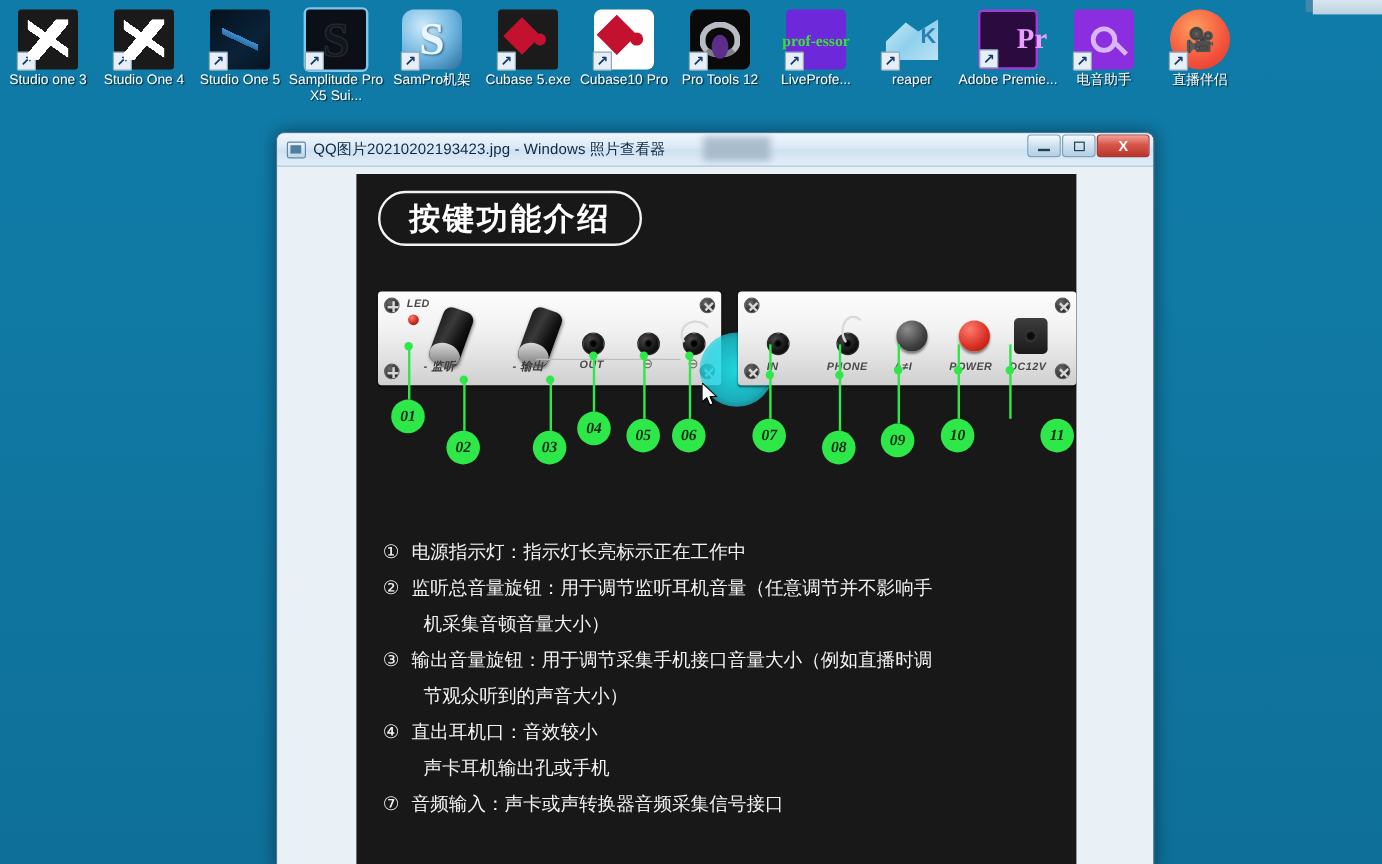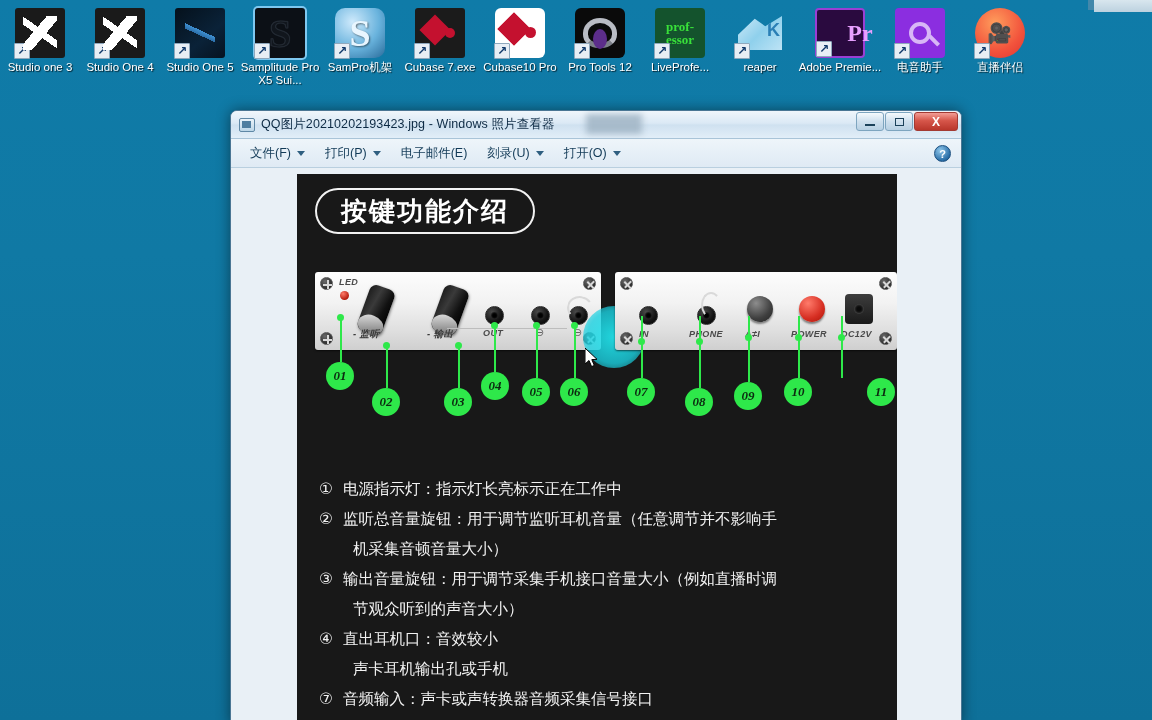--- a/index.html
+++ b/index.html
@@ -70,22 +70,22 @@
   .art-cub .cubemark::before{content:"";position:absolute;left:0;top:2px;width:24px;height:24px;
     background:#c4112f;transform:rotate(45deg);clip-path:polygon(0 0,100% 0,100% 100%,0 100%);}
   .art-cub .cubemark::after{content:"";position:absolute;right:2px;top:12px;width:11px;height:11px;
     border-radius:50%;background:#c4112f;}
   .art-cub5 { background:#1b1b1b; }
   .art-pt { background:#0a0a0a; border-radius:6px; }
   .art-pt .ring{width:34px;height:30px;border:5px solid #b9bcc4;border-radius:50% 50% 45% 45%;
     border-bottom-color:#7b7f88;position:relative;}
   .art-pt .ring::after{content:"";position:absolute;left:50%;top:6px;transform:translateX(-50%);
     width:14px;height:20px;border-radius:50%;background:#5c2d8a;}
-  .art-live { background:#14532d; border-radius:4px;
-    display:flex;flex-direction:column;align-items:center;justify-content:center;}
+  .art-live { background:#6d28d9; border-radius:4px;
+    display:flex;flex-direction:row;align-items:center;justify-content:center;}
   .art-live .l1,.art-live .l2{color:#39e03a;font-size:13px;font-weight:bold;line-height:13px;
     font-family:"Liberation Serif",serif;}
   .art-reaper { background:transparent; }
   .art-reaper .rp{width:44px;height:34px;
     background:linear-gradient(135deg,#cfeaf8,#8fd0ec 50%,#bde3f5);
     clip-path:polygon(0 55%,38% 8%,62% 30%,100% 0,100% 100%,0 100%);
     position:relative;}
   .art-reaper .k{position:absolute;right:2px;top:4px;color:#2a7fb5;font-size:18px;font-weight:bold;}
   .art-pr { background:#2a0a3f; border:2px solid #9a3fd4; border-radius:4px;padding-left:40px; }
   .art-pr .glyph{color:#e8a0ff;font-size:24px;font-weight:bold;font-family:"Liberation Serif",serif;}
@@ -367,21 +367,21 @@
     </div>
 
     <div class="desk-icon">
       <div class="icon-art art-cub5">
         <span class="cubemark" style="position:relative;width:36px;height:36px;">
           <span style="position:absolute;left:2px;top:4px;width:22px;height:22px;background:#c4112f;transform:rotate(45deg);display:block;"></span>
           <span style="position:absolute;right:3px;top:13px;width:10px;height:10px;border-radius:50%;background:#c4112f;display:block;"></span>
         </span>
         <span class="shortcut-badge"></span>
       </div>
-      <div class="icon-label">Cubase 7.exe</div>
+      <div class="icon-label">Cubase 5.exe</div>
     </div>
 
     <div class="desk-icon">
       <div class="icon-art art-cub">
         <span class="cubemark"></span>
         <span class="shortcut-badge"></span>
       </div>
       <div class="icon-label">Cubase10 Pro</div>
     </div>
 
@@ -450,42 +450,20 @@
       <div class="win-btn">
         <span class="bar"></span>
       </div>
       <div class="win-btn">
         <span class="sq"></span>
       </div>
       <div class="win-btn close">X</div>
     </div>
   </div>
 
-  <div id="menubar">
-    <div class="menu-item">
-      <span>文件(F)</span>
-      <span class="caret"></span>
-    </div>
-    <div class="menu-item">
-      <span>打印(P)</span>
-      <span class="caret"></span>
-    </div>
-    <div class="menu-item">
-      <span>电子邮件(E)</span>
-    </div>
-    <div class="menu-item">
-      <span>刻录(U)</span>
-      <span class="caret"></span>
-    </div>
-    <div class="menu-item">
-      <span>打开(O)</span>
-      <span class="caret"></span>
-    </div>
-    <div id="help-btn">?</div>
-  </div>
 
   <div id="viewer-body">
     <div id="image-canvas">
 
       <div id="photo-title">按键功能介绍</div>
 
       <div id="device-area">
 
         <div class="panel" id="panel-left">
           <span class="screw sc-tl"></span>

